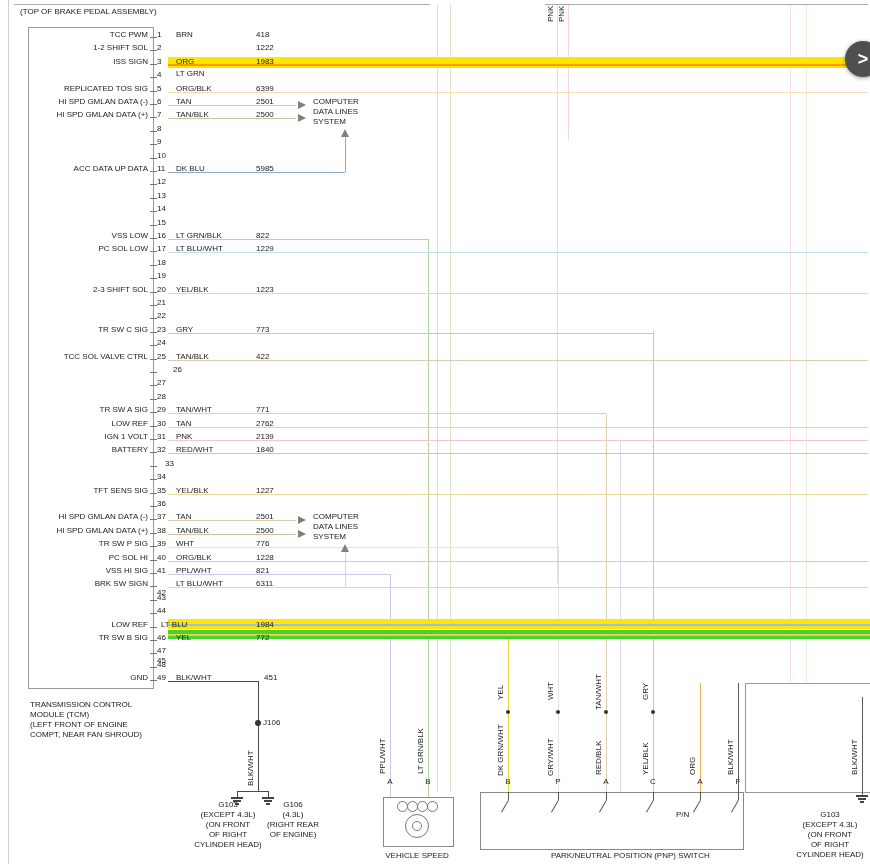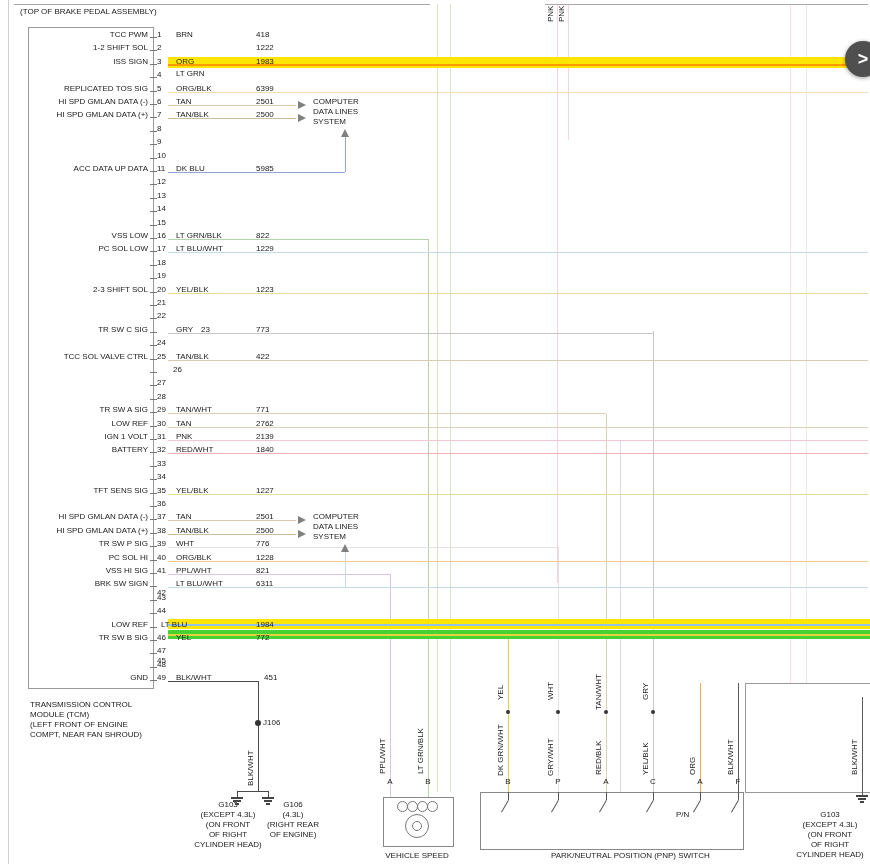--- a/index.html
+++ b/index.html
@@ -137,21 +137,21 @@
     <div class="abs t" style="left: 157px; top: 271.2px;">19</div>
     <div class="abs" style="left: 150px; top: 291.6px; width: 7px; height: 1px; background: rgb(119, 119, 119);"></div>
     <div class="abs t" style="left: 157px; top: 284.6px;">20</div>
     <div class="abs t" style="left: 176px; top: 284.6px;">YEL/BLK</div>
     <div class="abs t" style="left: 256px; top: 284.6px;">1223</div>
     <div class="abs" style="left: 150px; top: 305px; width: 7px; height: 1px; background: rgb(119, 119, 119);"></div>
     <div class="abs t" style="left: 157px; top: 298px;">21</div>
     <div class="abs" style="left: 150px; top: 318.4px; width: 7px; height: 1px; background: rgb(119, 119, 119);"></div>
     <div class="abs t" style="left: 157px; top: 311.4px;">22</div>
     <div class="abs" style="left: 150px; top: 331.8px; width: 7px; height: 1px; background: rgb(119, 119, 119);"></div>
-    <div class="abs t" style="left: 157px; top: 324.8px; margin-left: 44px;">23</div>
+    <div class="abs t" style="left: 157px; top: 324.8px;">23</div>
     <div class="abs t" style="left: 176px; top: 324.8px;">GRY</div>
     <div class="abs t" style="left: 256px; top: 324.8px;">773</div>
     <div class="abs" style="left: 150px; top: 345.2px; width: 7px; height: 1px; background: rgb(119, 119, 119);"></div>
     <div class="abs t" style="left: 157px; top: 338.2px;">24</div>
     <div class="abs" style="left: 150px; top: 358.6px; width: 7px; height: 1px; background: rgb(119, 119, 119);"></div>
     <div class="abs t" style="left: 157px; top: 351.6px;">25</div>
     <div class="abs t" style="left: 176px; top: 351.6px;">TAN/BLK</div>
     <div class="abs t" style="left: 256px; top: 351.6px;">422</div>
     <div class="abs" style="left: 150px; top: 372px; width: 7px; height: 1px; background: rgb(119, 119, 119);"></div>
     <div class="abs t" style="left: 157px; top: 365px; padding-left: 16px;">26</div>
@@ -169,21 +169,21 @@
     <div class="abs t" style="left: 256px; top: 418.6px;">2762</div>
     <div class="abs" style="left: 150px; top: 439px; width: 7px; height: 1px; background: rgb(119, 119, 119);"></div>
     <div class="abs t" style="left: 157px; top: 432px;">31</div>
     <div class="abs t" style="left: 176px; top: 432px;">PNK</div>
     <div class="abs t" style="left: 256px; top: 432px;">2139</div>
     <div class="abs" style="left: 150px; top: 452.4px; width: 7px; height: 1px; background: rgb(119, 119, 119);"></div>
     <div class="abs t" style="left: 157px; top: 445.4px;">32</div>
     <div class="abs t" style="left: 176px; top: 445.4px;">RED/WHT</div>
     <div class="abs t" style="left: 256px; top: 445.4px;">1840</div>
     <div class="abs" style="left: 150px; top: 465.8px; width: 7px; height: 1px; background: rgb(119, 119, 119);"></div>
-    <div class="abs t" style="left: 157px; top: 458.8px;">33</div>
+    <div class="abs t" style="left: 165px; top: 458.8px;">33</div>
     <div class="abs" style="left: 150px; top: 479.2px; width: 7px; height: 1px; background: rgb(119, 119, 119);"></div>
     <div class="abs t" style="left: 157px; top: 472.2px;">34</div>
     <div class="abs" style="left: 150px; top: 492.6px; width: 7px; height: 1px; background: rgb(119, 119, 119);"></div>
     <div class="abs t" style="left: 157px; top: 485.6px;">35</div>
     <div class="abs t" style="left: 176px; top: 485.6px;">YEL/BLK</div>
     <div class="abs t" style="left: 256px; top: 485.6px;">1227</div>
     <div class="abs" style="left: 150px; top: 506px; width: 7px; height: 1px; background: rgb(119, 119, 119);"></div>
     <div class="abs t" style="left: 157px; top: 499px;">36</div>
     <div class="abs" style="left: 150px; top: 519.4px; width: 7px; height: 1px; background: rgb(119, 119, 119);"></div>
     <div class="abs t" style="left: 157px; top: 512.4px;">37</div>

